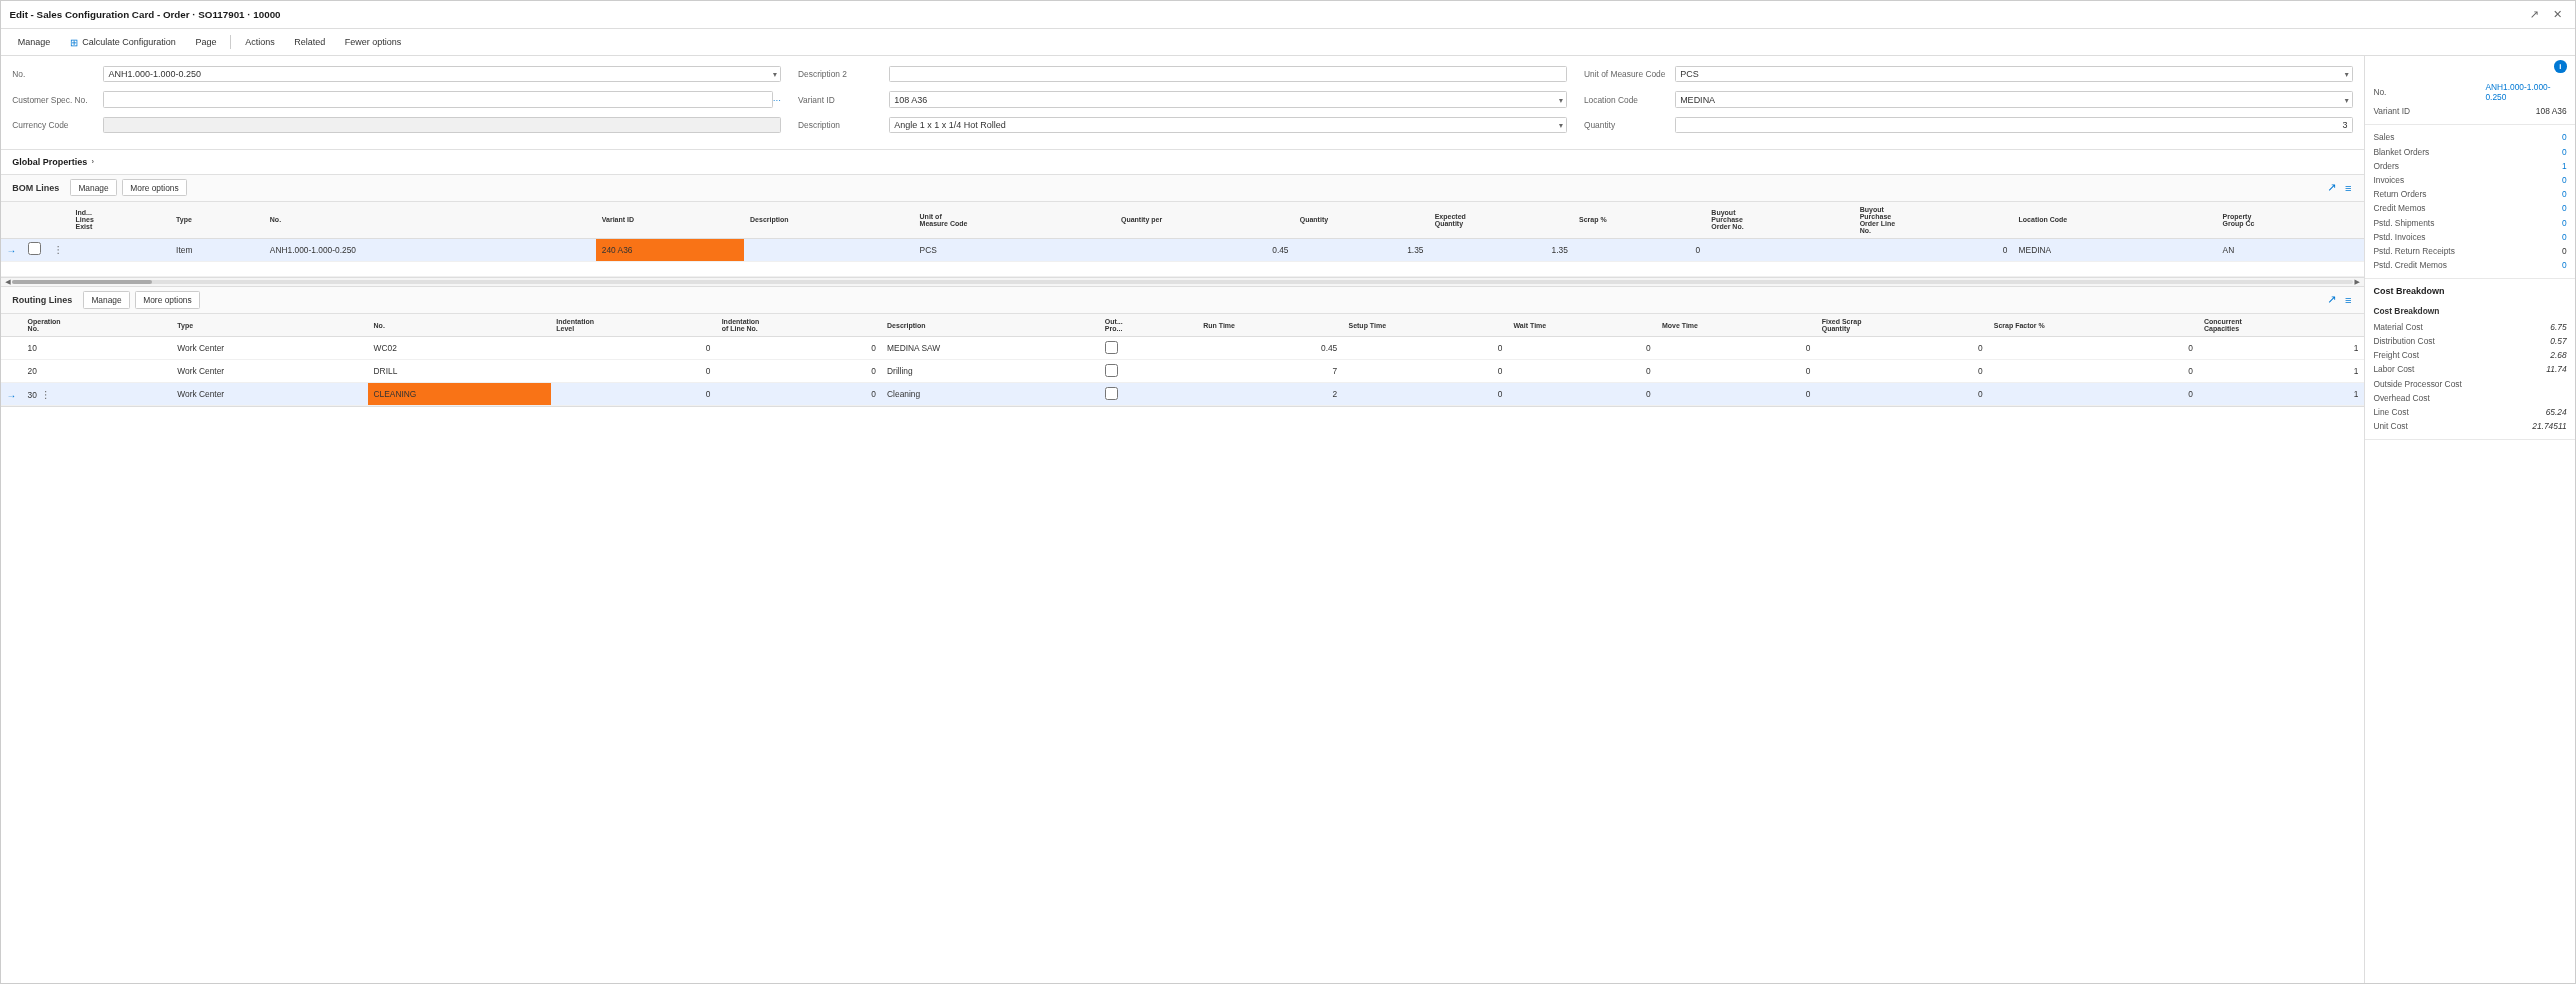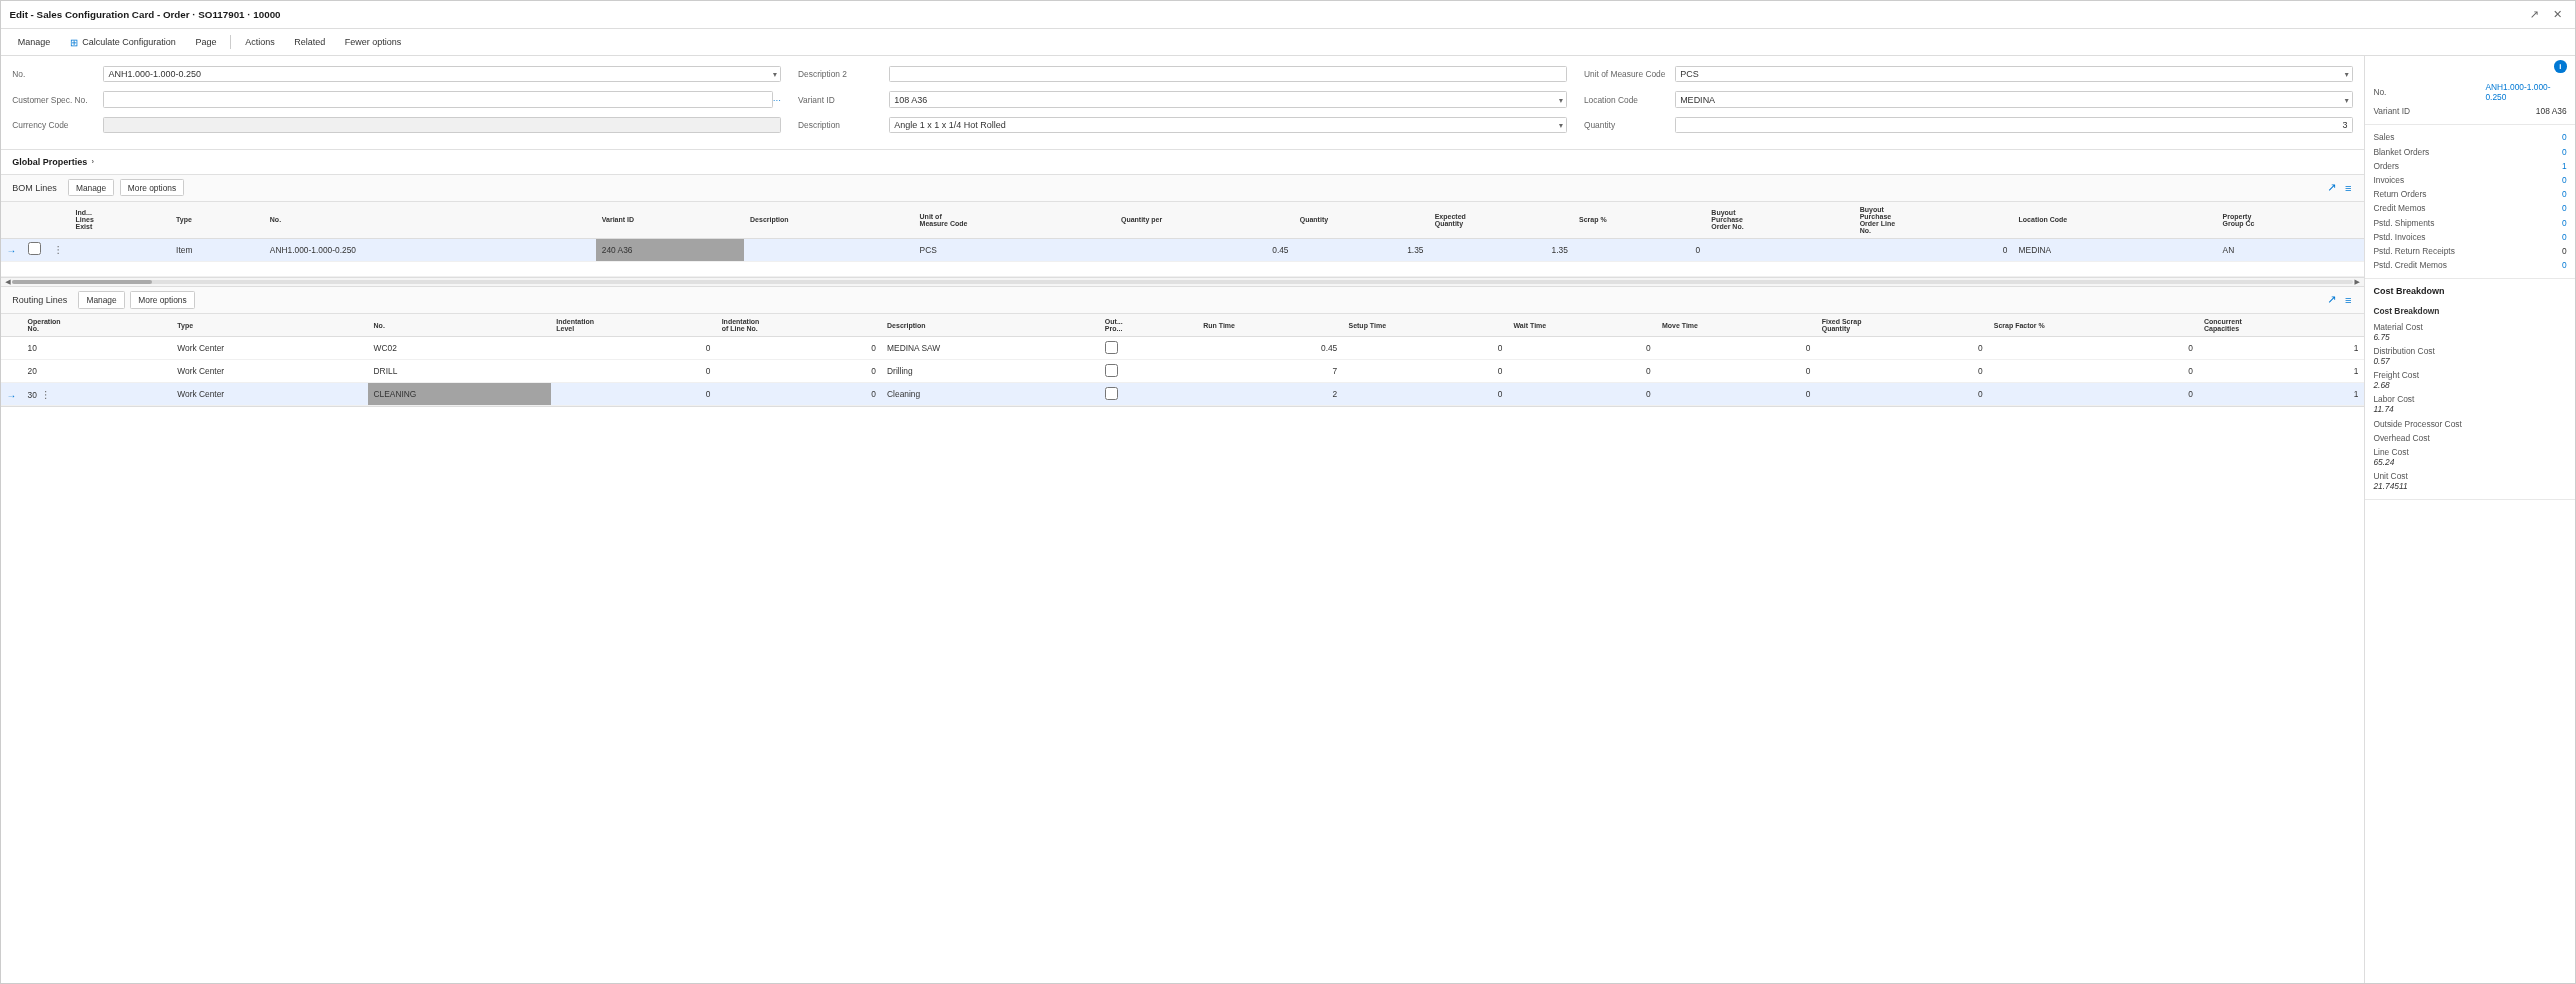--- a/index.html
+++ b/index.html
@@ -37,21 +37,21 @@
     .field-input-box { width: 100%; border: 0.7px solid #ccc; padding: 2.1px 4.2px; font-size: 9px; color: #333; background: #fff; border-radius: 1.4px; outline: none; }
     .field-dots-btn { border: none; background: none; cursor: pointer; color: #0078d4; font-size: 8.4px; }
     
     
     .section-header { padding: 7px 11.2px; font-weight: 600; font-size: 9px; color: #1a1a1a; display: flex; align-items: center; gap: 4.2px; cursor: pointer; border-bottom: 0.7px solid #e0e0e0; }
     .section-chevron { font-size: 7.7px; color: #666; }
     
     
     .bom-section { border-bottom: 0.7px solid #ddd; }
     .bom-toolbar { display: flex; align-items: center; padding: 4.2px 11.2px; gap: 5.6px; border-bottom: 0.7px solid #e0e0e0; background: #fafafa; }
-    .bom-title { font-weight: 400; font-size: 9px; margin-right: 5.6px; }
+    .bom-title { font-weight: 700; font-size: 9px; margin-right: 5.6px; }
     .toolbar-btn { padding: 2.8px 7px; border: 0.7px solid #ccc; background: #fff; border-radius: 1.4px; cursor: pointer; font-size: 8.4px; color: #333; }
     .toolbar-icons { margin-left: auto; display: flex; gap: 5.6px; }
     .icon-btn { background: none; border: none; cursor: pointer; color: #0078d4; font-size: 11.2px; padding: 1.4px; }
     
     
     .table-container { overflow-x: auto; }
     table { width: 100%; border-collapse: collapse; font-size: 8.4px; }
     thead th { background: #f8f8f8; border-bottom: 1.4px solid #ddd; padding: 4.2px 5.6px; text-align: left; font-weight: 600; color: #333; white-space: nowrap; font-size: 7.7px; }
     tbody td { padding: 3.5px 5.6px; border-bottom: 0.7px solid #f0f0f0; white-space: nowrap; font-size: 8.4px; }
     tbody tr.selected { background: #e8f0fe; }
@@ -71,32 +71,32 @@
     .right-panel { width: 211px; border-left: 0.7px solid #ddd; display: flex; flex-direction: column; overflow-y: auto; background: #fff; position: relative; }
     
     .right-section { padding: 5.6px 8.4px; border-bottom: 0.7px solid #e8e8e8; }
     .right-label { font-size: 8.4px; color: #555; min-width: 112px; display: inline-block; }
     .right-value { font-size: 8.4px; color: #0078d4; }
     .right-value-normal { font-size: 8.4px; color: #333; }
     .right-row { display: flex; justify-content: space-between; align-items: center; padding: 2.1px 0; }
     
     .right-section-title { font-weight: 700; font-size: 9px; color: #1a1a1a; padding: 7px 8.4px 4.2px; }
     
-    .cost-row { display: flex; justify-content: space-between; padding: 2.1px 0; font-size: 8.4px; flex-direction: column; }
+    .cost-row { display: flex; justify-content: space-between; padding: 2.1px 0; font-size: 8.4px; }
     .cost-label { color: #555; }
     .cost-value { color: #333; font-weight: 500; font-style: italic; }
     
     .info-badge { background: #0078d4; color: white; border-radius: 50%; width: 12.6px; height: 12.6px; display: flex; align-items: center; justify-content: center; font-size: 7.7px; font-weight: bold; margin-left: auto; }
     
     .right-no-value { color: #0078d4; font-size: 8.4px; }
     
     
     .num-input { text-align: right; }
     
-    .cell-highlight { background: #a3a3a3; }
+    .cell-highlight { background: #f97316; }
     
     .empty-row td { height: 15.5px; }
     
     th.small-header { font-size: 7px; }
     
   </style>
 </head>
 <body>
 
 <div class="window">

